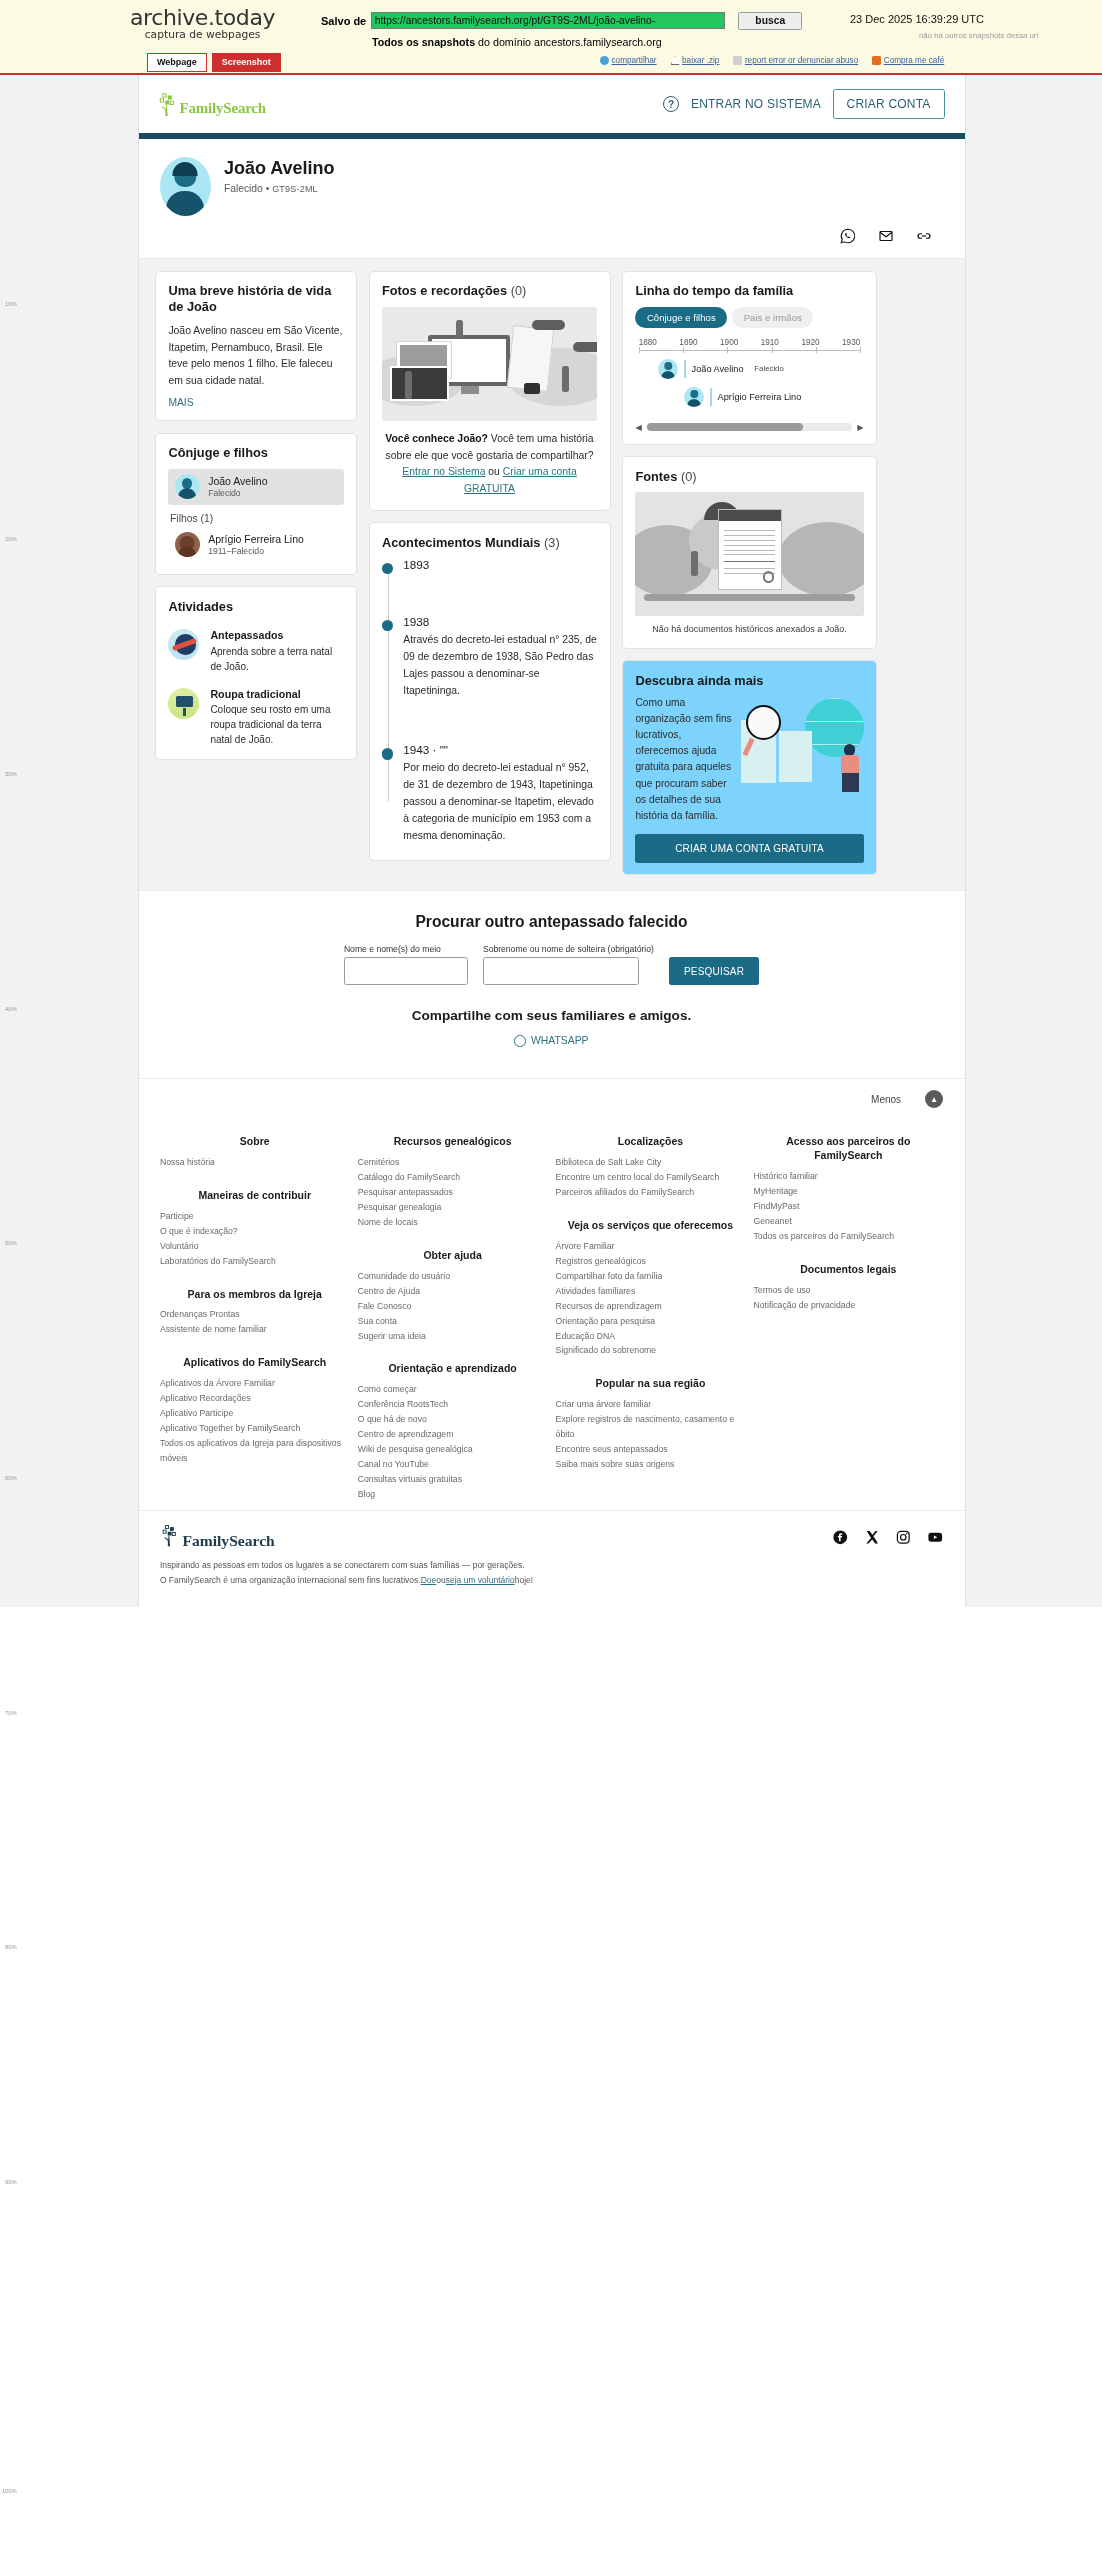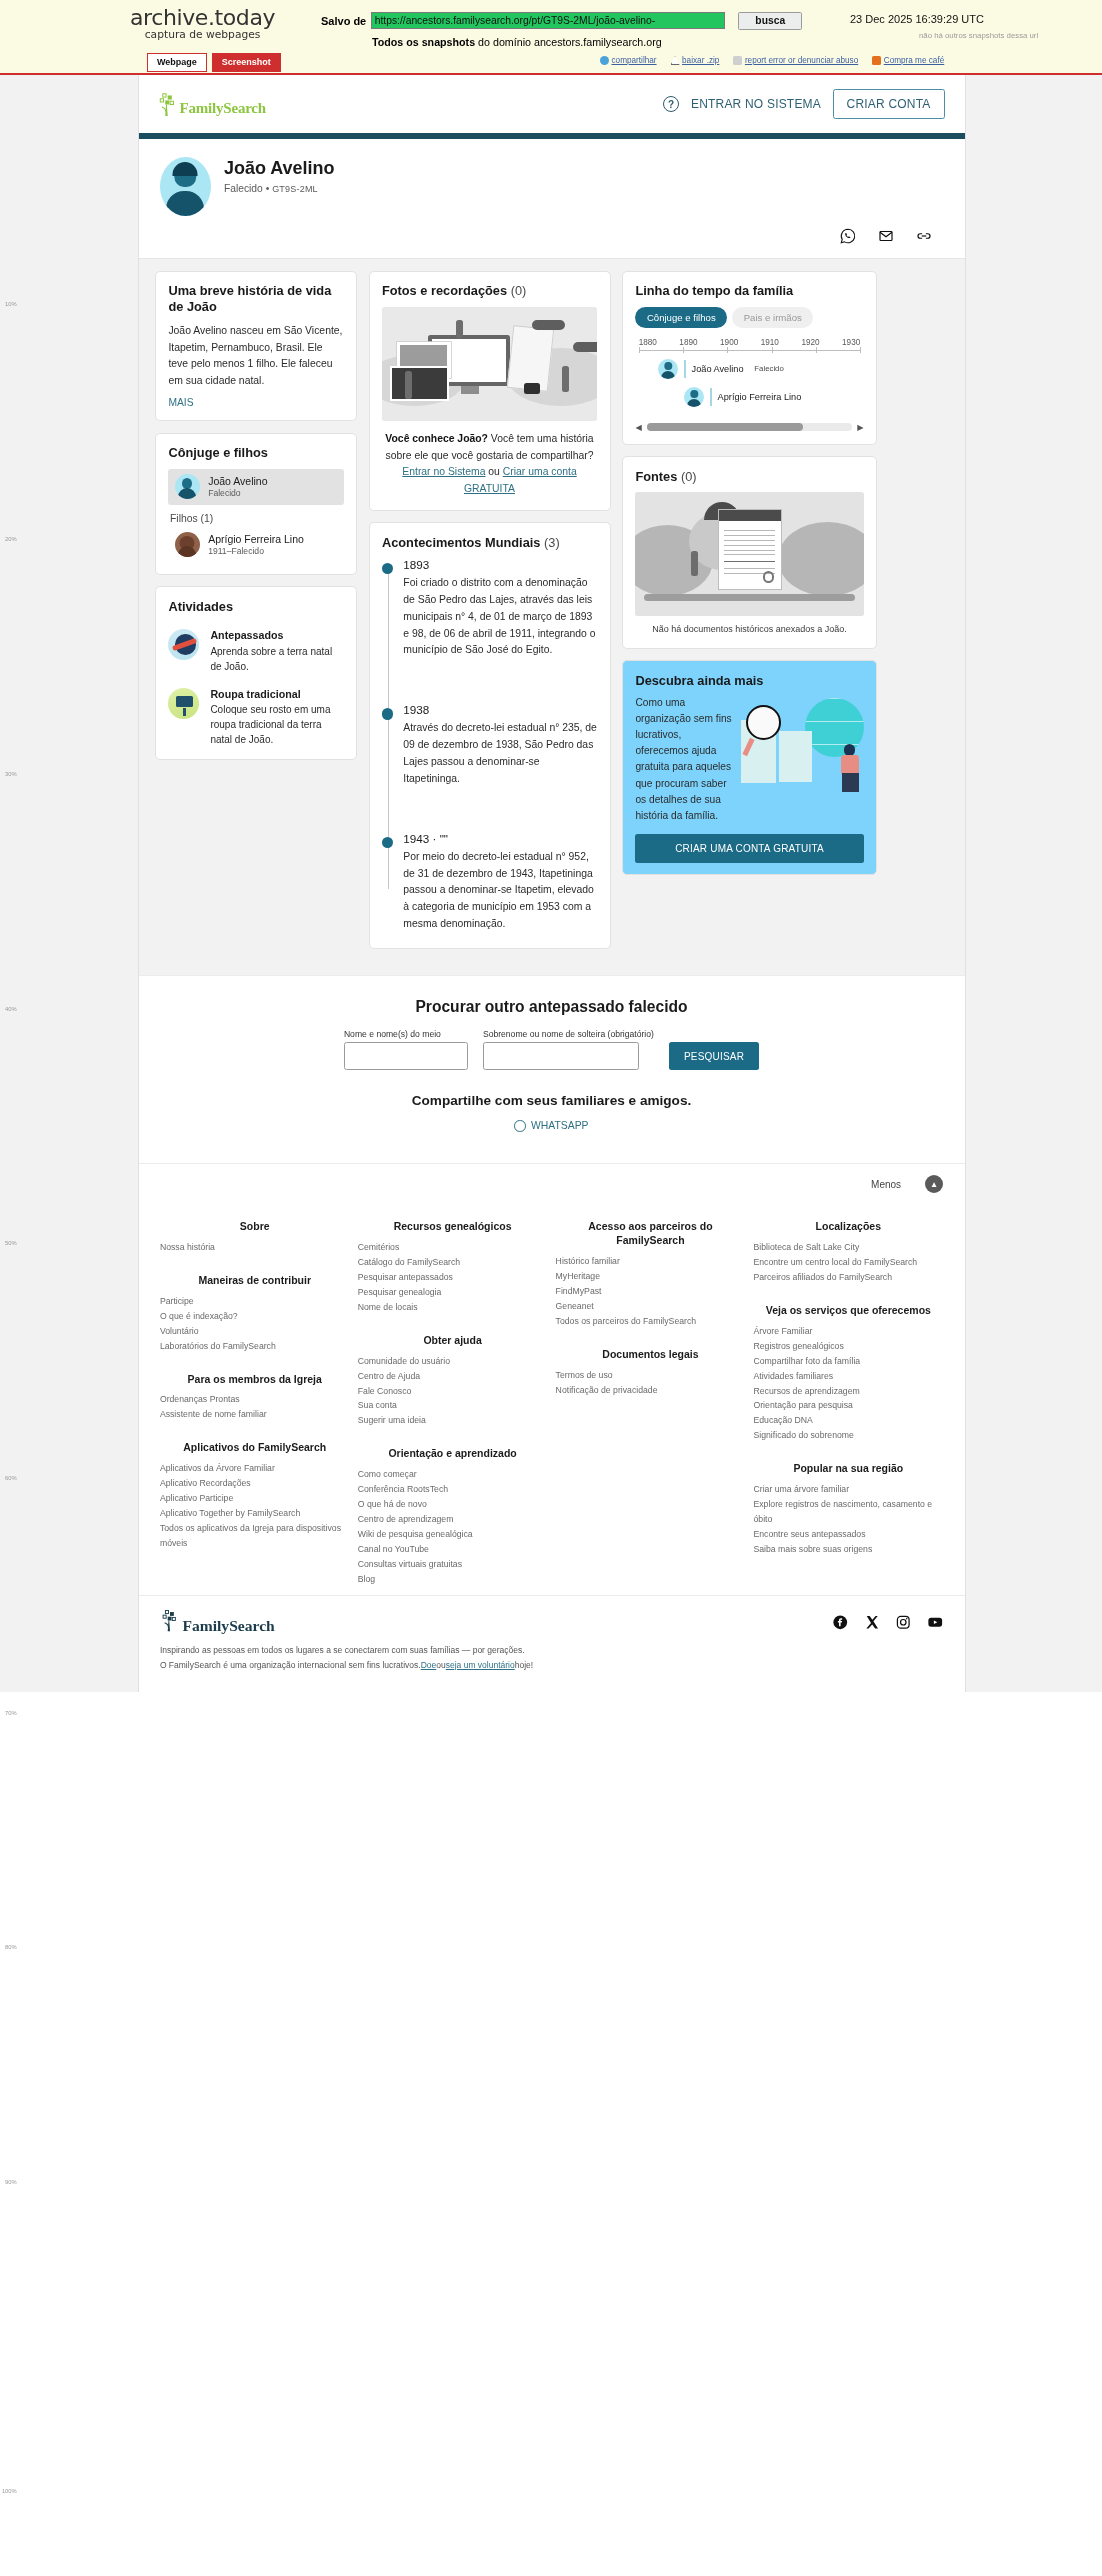--- a/index.html
+++ b/index.html
@@ -512,21 +512,20 @@
 
         <div class="card">
           <h3>
             <span>Acontecimentos Mundiais</span>
             <span class="cnt">(3)</span>
           </h3>
           <div class="tl">
             <div class="tl-item">
               <span class="tl-dot"></span>
               <div class="tl-year">1893</div>
-              <div class="tl-txt">Foi criado o distrito com a denominação de São Pedro das Lajes, através das leis municipais n° 4, de 01 de março de 1893 e 98, de 06 de abril de 1911, integrando o município de São José do Egito.</div>
             </div>
             <div class="tl-item">
               <span class="tl-dot"></span>
               <div class="tl-year">1938</div>
               <div class="tl-txt">Através do decreto-lei estadual n° 235, de 09 de dezembro de 1938, São Pedro das Lajes passou a denominar-se Itapetininga.</div>
             </div>
             <div class="tl-item">
               <span class="tl-dot"></span>
               <div class="tl-year">1943 · ""</div>
               <div class="tl-txt">Por meio do decreto-lei estadual n° 952, de 31 de dezembro de 1943, Itapetininga passou a denominar-se Itapetim, elevado à categoria de município em 1953 com a mesma denominação.</div>
@@ -705,50 +704,50 @@
         <a>Conferência RootsTech</a>
         <a>O que há de novo</a>
         <a>Centro de aprendizagem</a>
         <a>Wiki de pesquisa genealógica</a>
         <a>Canal no YouTube</a>
         <a>Consultas virtuais gratuitas</a>
         <a>Blog</a>
       </div>
 
       <div class="fcol">
-        <h4>Acesso aos parceiros do FamilySearch</h4>
-        <a>Histórico familiar</a>
-        <a>MyHeritage</a>
-        <a>FindMyPast</a>
-        <a>Geneanet</a>
-        <a>Todos os parceiros do FamilySearch</a>
-        <h4 class="gap">Documentos legais</h4>
-        <a>Termos de uso</a>
-        <a>Notificação de privacidade</a>
-      </div>
-
-      <div class="fcol">
         <h4>Localizações</h4>
         <a>Biblioteca de Salt Lake City</a>
         <a>Encontre um centro local do FamilySearch</a>
         <a>Parceiros afiliados do FamilySearch</a>
         <h4 class="gap">Veja os serviços que oferecemos</h4>
         <a>Árvore Familiar</a>
         <a>Registros genealógicos</a>
         <a>Compartilhar foto da família</a>
         <a>Atividades familiares</a>
         <a>Recursos de aprendizagem</a>
         <a>Orientação para pesquisa</a>
         <a>Educação DNA</a>
         <a>Significado do sobrenome</a>
         <h4 class="gap">Popular na sua região</h4>
         <a>Criar uma árvore familiar</a>
         <a>Explore registros de nascimento, casamento e óbito</a>
         <a>Encontre seus antepassados</a>
         <a>Saiba mais sobre suas origens</a>
+      </div>
+
+      <div class="fcol">
+        <h4>Acesso aos parceiros do FamilySearch</h4>
+        <a>Histórico familiar</a>
+        <a>MyHeritage</a>
+        <a>FindMyPast</a>
+        <a>Geneanet</a>
+        <a>Todos os parceiros do FamilySearch</a>
+        <h4 class="gap">Documentos legais</h4>
+        <a>Termos de uso</a>
+        <a>Notificação de privacidade</a>
       </div>
     </div>
 
     <div class="footer-bottom">
       <div class="fb-row">
         <div class="fb-logo">
           <span>
             <svg width="20" height="23" viewBox="0 0 26 30">
               <rect x="7" y="2" width="4" height="4" fill="none" stroke="#1b3b4a" stroke-width="1.2"></rect>
               <rect x="13" y="4" width="5" height="5" fill="#1b3b4a"></rect>

